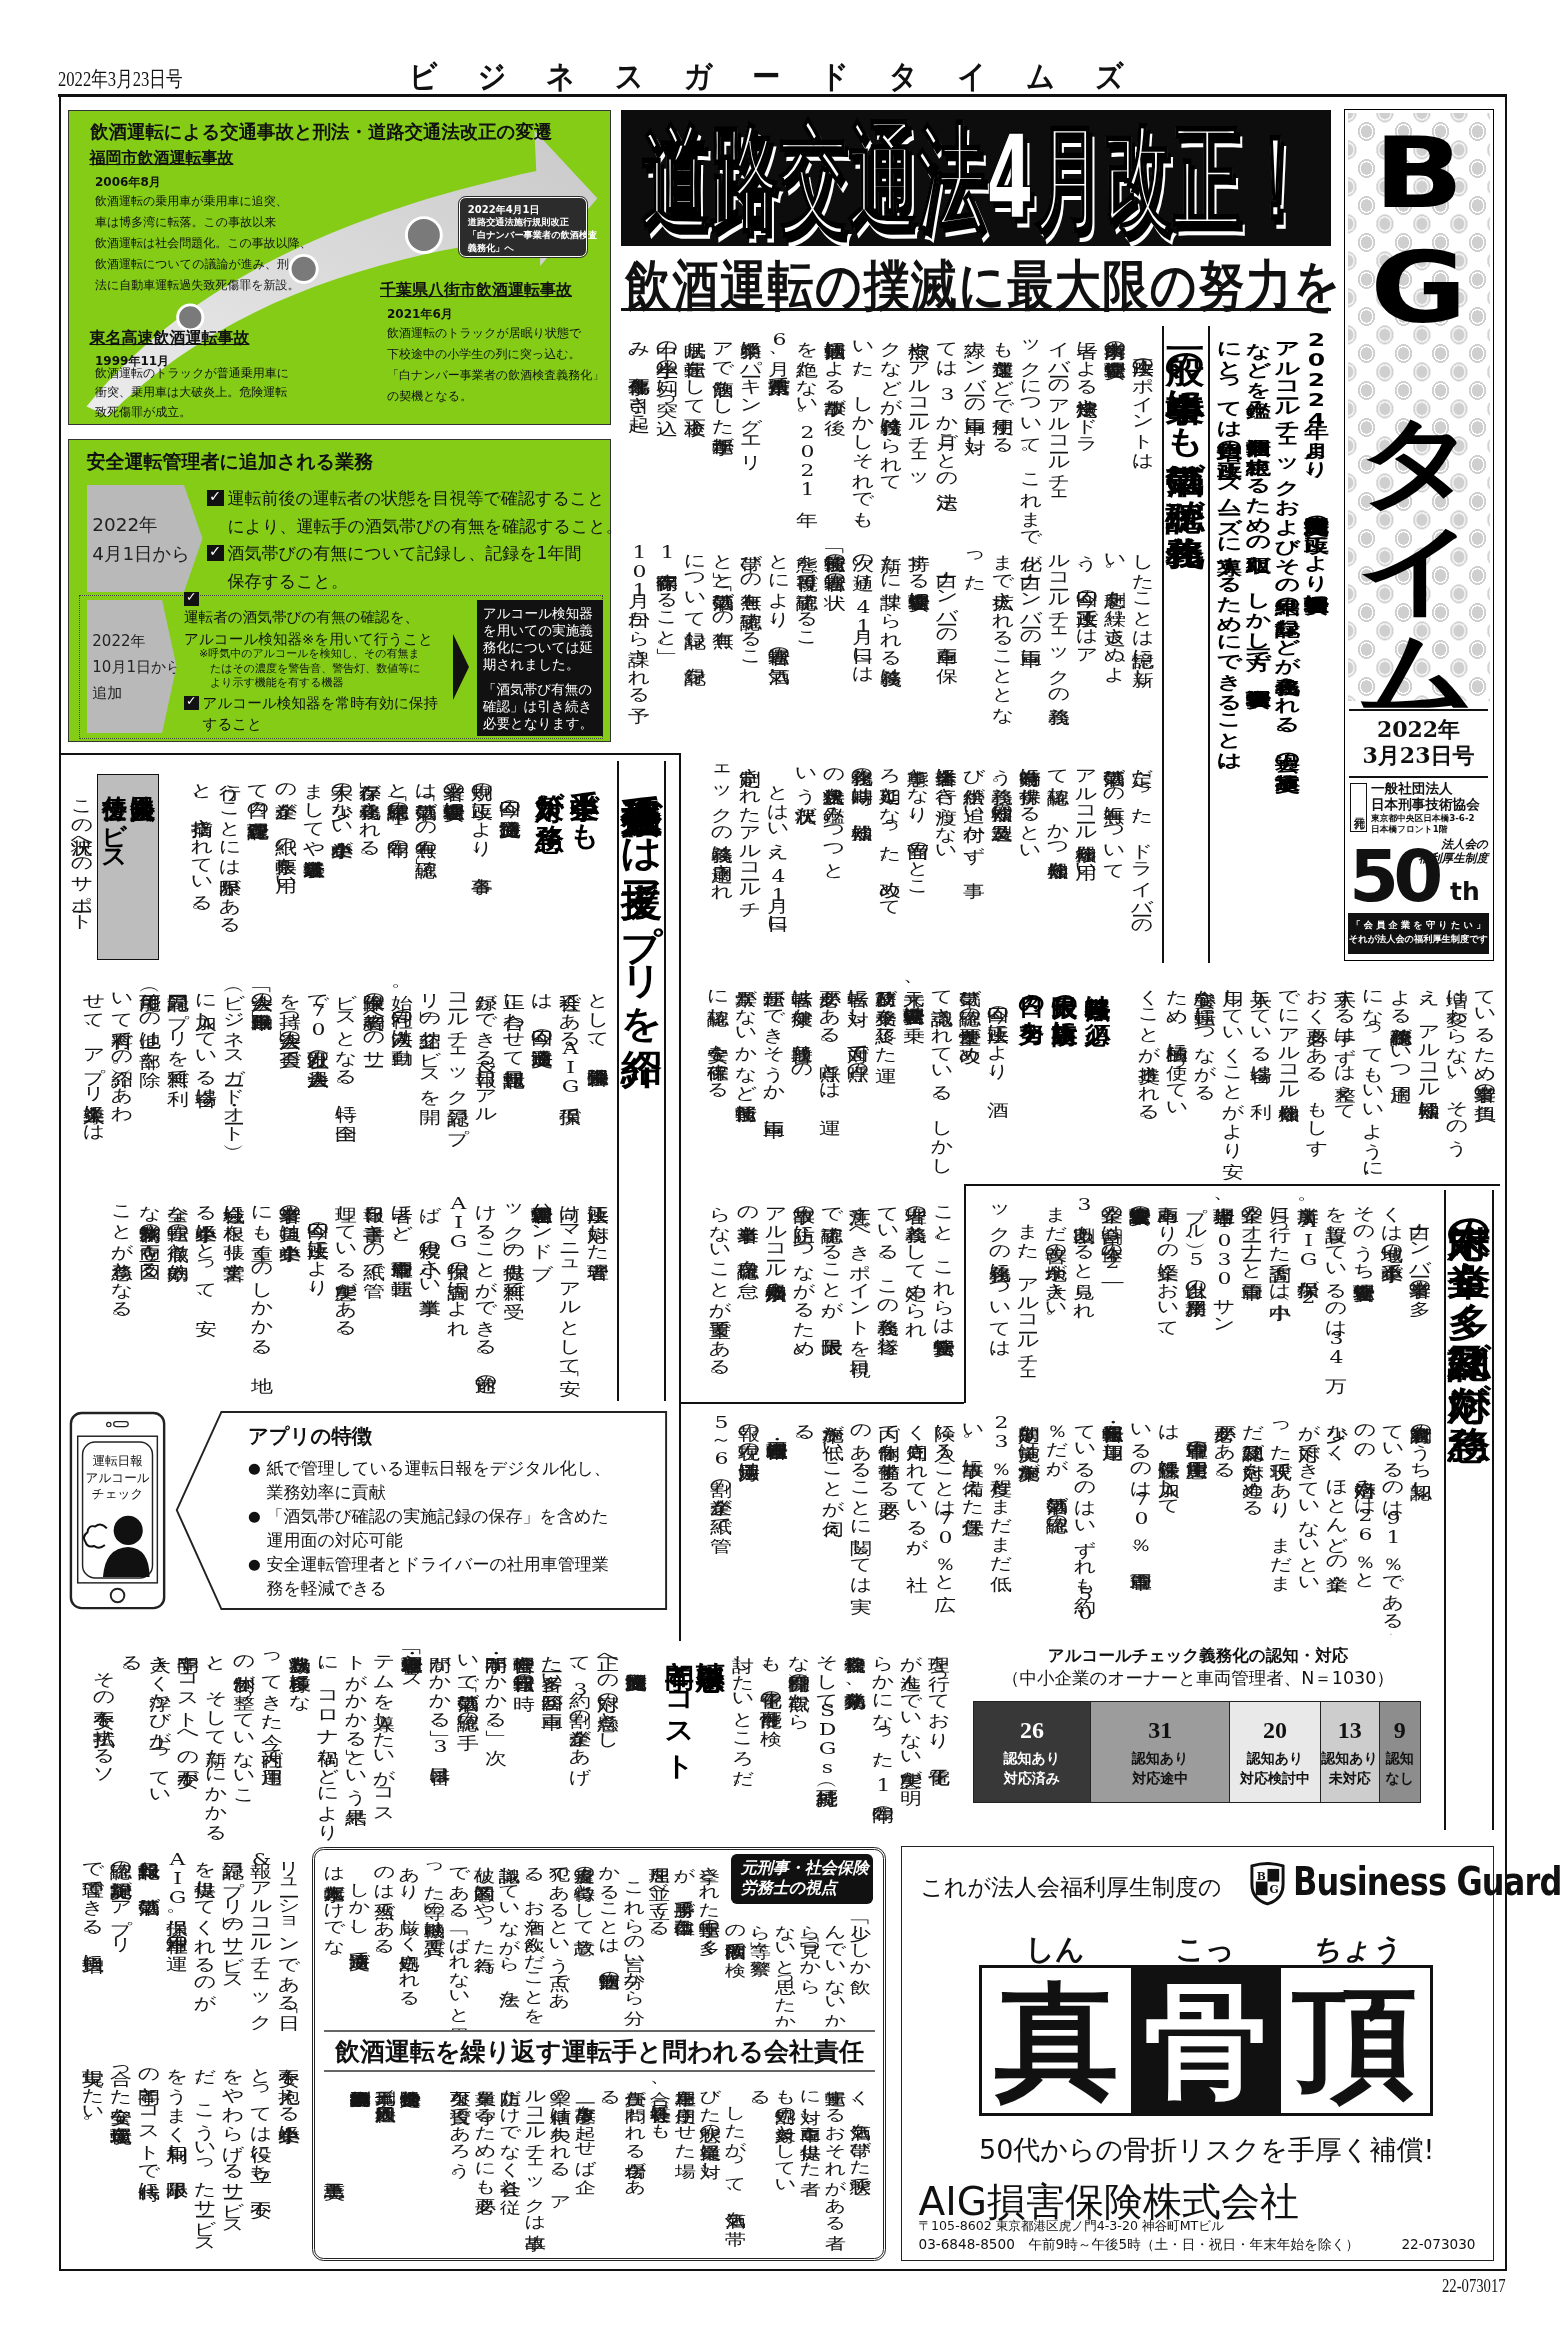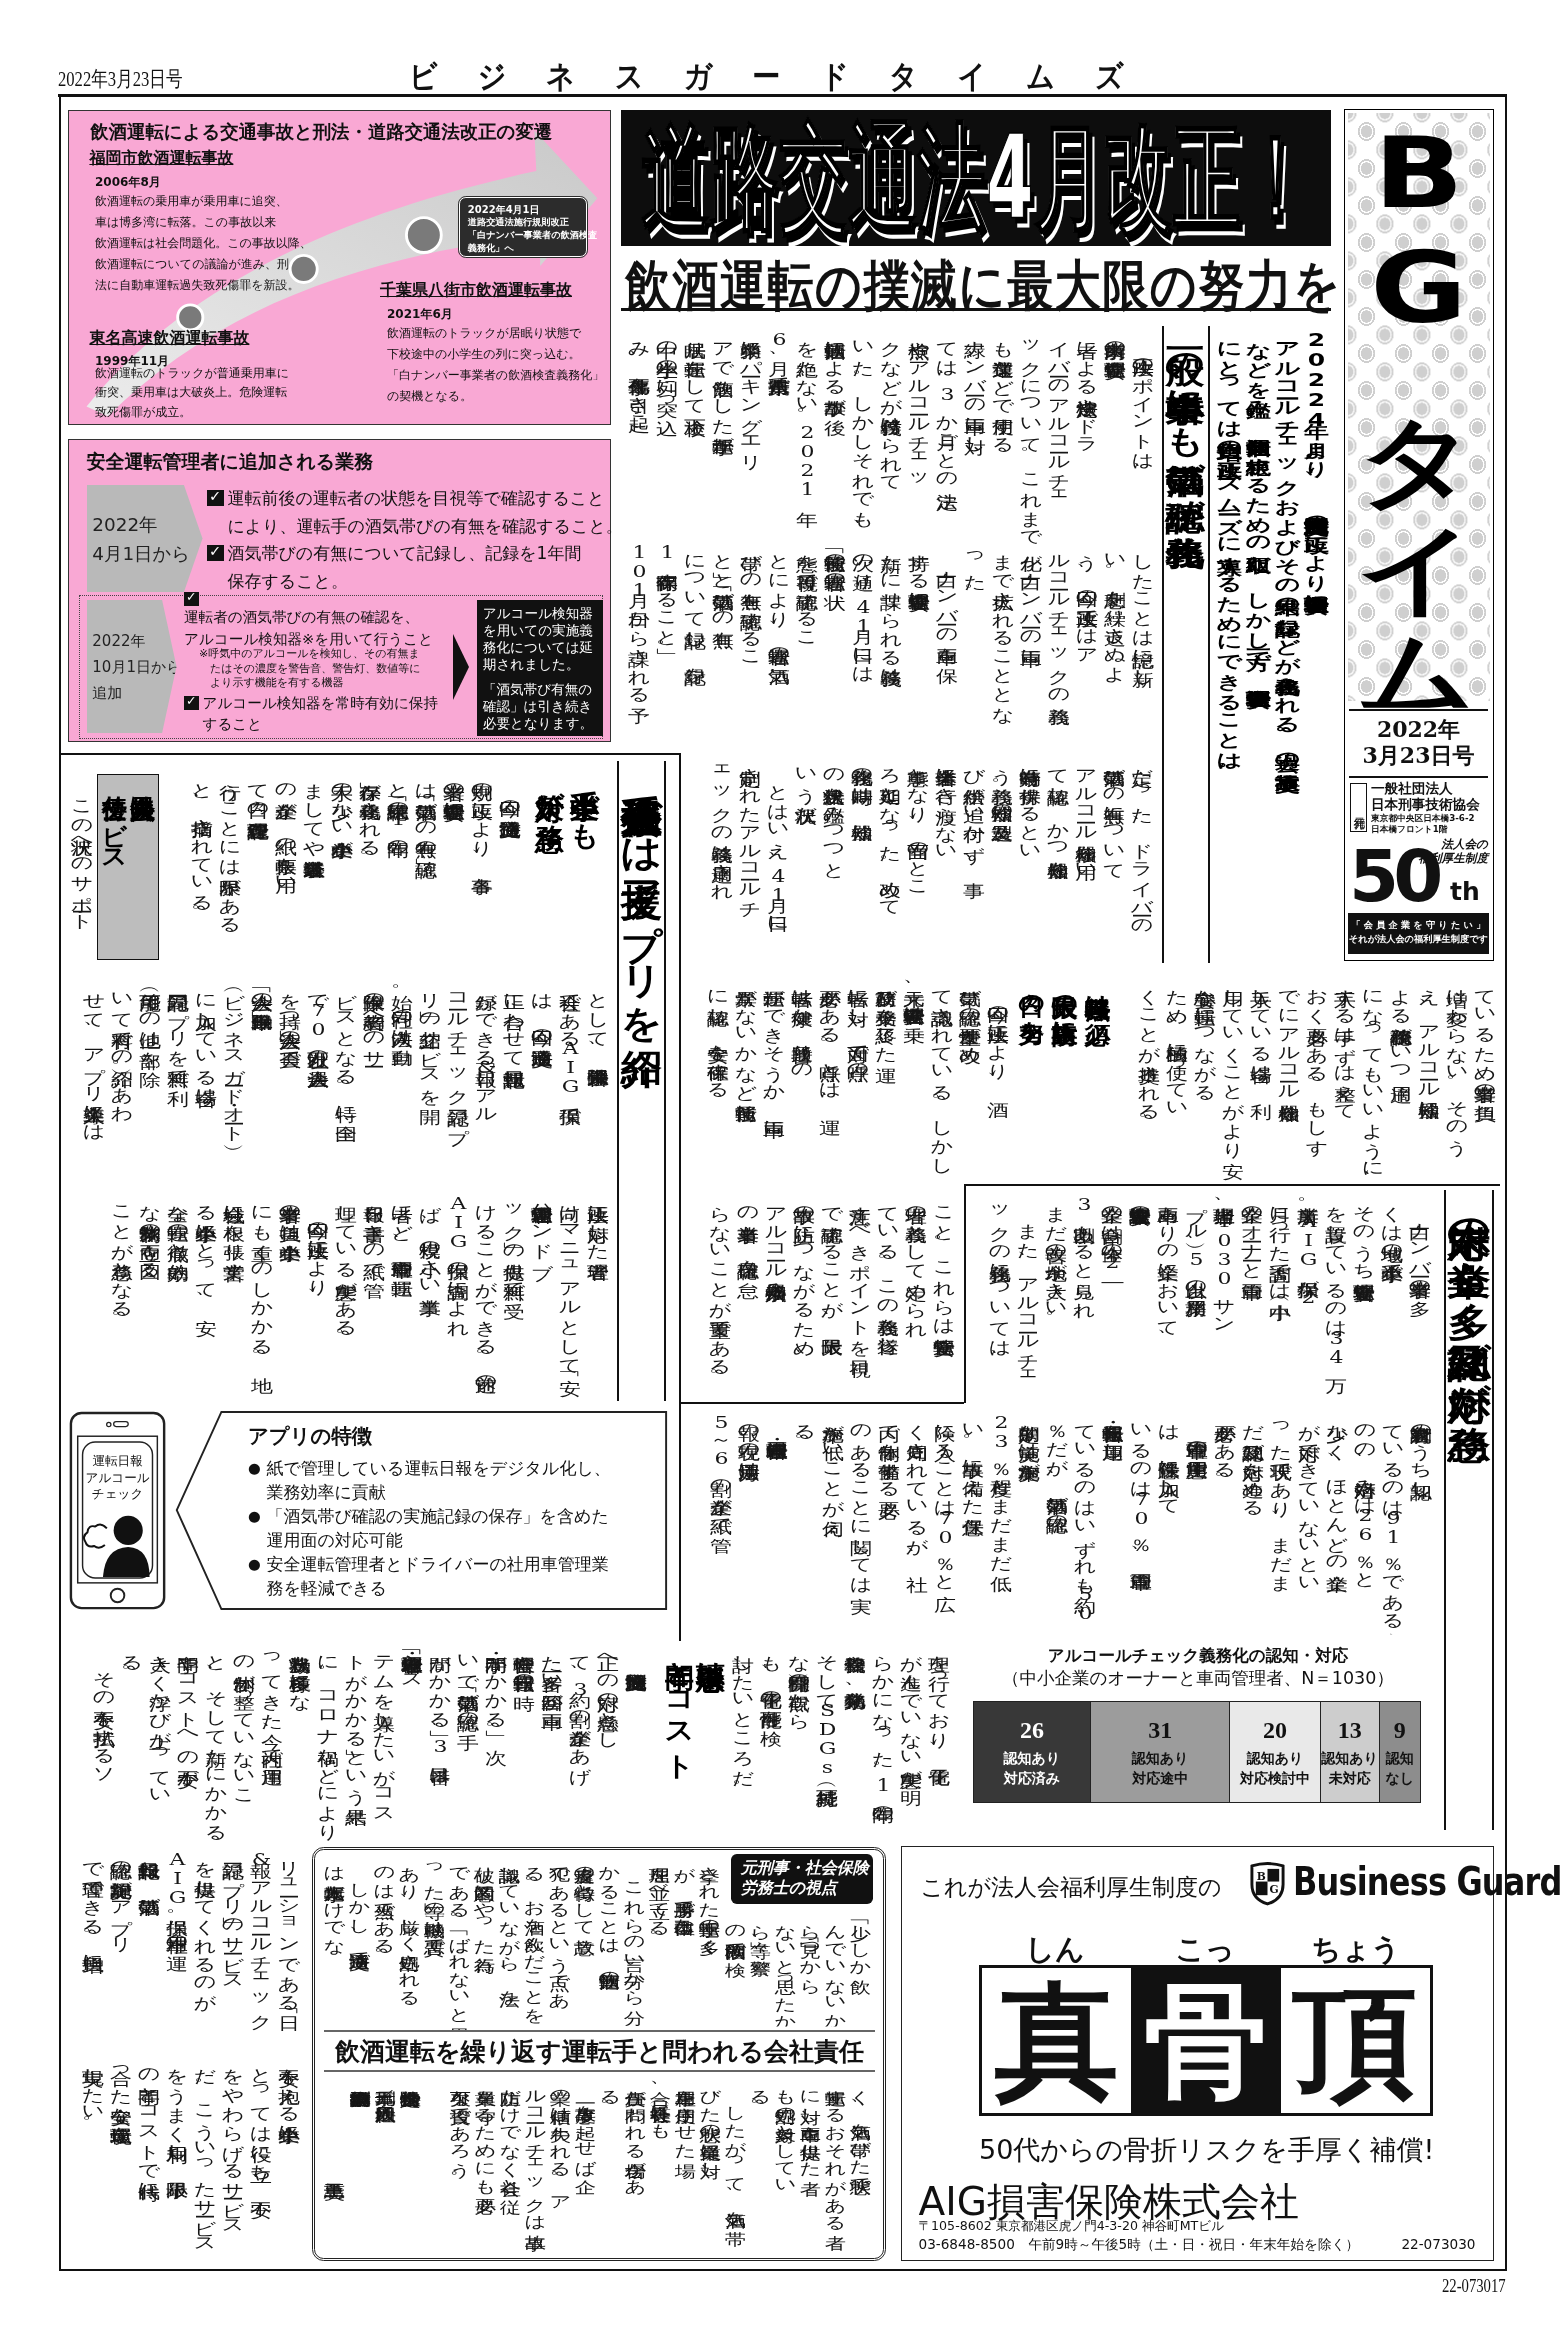--- a/index.html
+++ b/index.html
@@ -10,21 +10,21 @@
 
 .vt{position:absolute;writing-mode:vertical-rl;text-orientation:upright;white-space:pre;font-family:"DejaVu Serif",serif;font-size:22px;line-height:28px;transform:scaleY(0.76);transform-origin:top;overflow:hidden;color:#161616;height:291px;}
 .vt-s{position:absolute;writing-mode:vertical-rl;text-orientation:upright;white-space:pre;font-family:"DejaVu Serif",serif;font-size:21.3px;line-height:25px;transform:scaleY(0.74);transform-origin:top;overflow:hidden;color:#161616;}
 
 .vh{position:absolute;writing-mode:vertical-rl;text-orientation:upright;white-space:pre;font-family:"DejaVu Sans",sans-serif;font-weight:bold;transform-origin:top;overflow:hidden;color:#000;}
 
 .hdr-date{font-family:"Liberation Serif",serif;font-size:21.3px;white-space:nowrap;transform:scaleX(0.78);transform-origin:left top;}
 .hdr-title{font-size:28px;font-weight:bold;letter-spacing:40px;white-space:nowrap;transform:scaleY(1.12);transform-origin:left top;}
 .footer-code{font-family:"Liberation Serif",serif;font-size:18.4px;white-space:nowrap;transform:scaleX(0.8);transform-origin:right top;}
 
-.box{border:1.5px solid #333;background:#f9a8d4;}
+.box{border:1.5px solid #333;background:#84cc16;}
 .tl-title{font-size:18.4px;font-weight:bold;white-space:nowrap;}
 .ev-name{font-size:16px;font-weight:bold;text-decoration:underline;white-space:nowrap;}
 .ev-date{font-size:12px;font-weight:bold;white-space:nowrap;}
 .ev-desc{font-size:12px;line-height:21px;white-space:pre;}
 .callout{background:#2c2c2c;border:1.5px solid #fff;outline:1px solid #2c2c2c;border-radius:6.8px;color:#fff;padding:4.9px 7.8px;}
 .callout .cd{font-size:10px;font-weight:bold;line-height:13.6px;white-space:nowrap;}
 .callout .ct{font-size:9.2px;font-weight:bold;line-height:12.6px;white-space:pre;}
 .sd-title{font-size:19px;font-weight:bold;white-space:nowrap;}
 .chev{background:#b9b9b9;clip-path:polygon(0 0,84% 0,100% 50%,84% 100%,0 100%);display:flex;align-items:center;}
 .chev-txt{white-space:pre;padding-left:5.8px;color:#222;}
@@ -603,21 +603,21 @@
   <svg class="a" style="left:347px;top:13.6px;" width="37" height="45" viewBox="0 0 38 46">
     <path d="M3 5 Q19 0 35 5 L35 24 Q35 39 19 44 Q3 39 3 24 Z" fill="#fff" stroke="#111" stroke-width="3"></path>
     <rect x="19" y="8" width="12" height="13" fill="#111"></rect>
     <rect x="7" y="21" width="12" height="14" fill="#111"></rect>
     <text x="8" y="19" font-size="11" font-weight="bold" font-family="DejaVu Serif, serif" fill="#111">B</text>
     <text x="21" y="33" font-size="11" font-weight="bold" font-family="DejaVu Serif, serif" fill="#111">G</text>
   </svg>
   <div class="a ad-brand" style="left:391px;top:11.6px;">Business Guard</div>
   <div class="a ruby" style="left:153px;top:83px;">しん</div>
   <div class="a ruby" style="left:303px;top:83px;">こっ</div>
-  <div class="a ruby" style="left:454px;top:83px;">ちょう</div>
+  <div class="a ruby" style="left:454px;top:83px;font-style:italic;">ちょう</div>
   <div class="a prod" style="left:77px;top:118px;width:454px;height:151px;">
     <div class="w">真</div>
     <div class="k">骨</div>
     <div class="w">頂</div>
   </div>
   <div class="a ad-tag" style="left:77px;top:285px;width:454px;">50代からの骨折リスクを手厚く補償!</div>
   <div class="a ad-co" style="left:16.5px;top:328px;">AIG損害保険株式会社</div>
   <div class="a ad-small" style="left:16.5px;top:371px;">〒105-8602 東京都港区虎ノ門4-3-20 神谷町MTビル</div>
   <div class="a ad-small" style="left:16.5px;top:389px;font-size:13.6px;">03-6848-8500　午前9時～午後5時（土・日・祝日・年末年始を除く）</div>
   <div class="a ad-small" style="right:17.5px;top:389px;font-size:13.6px;">22-073030</div>

